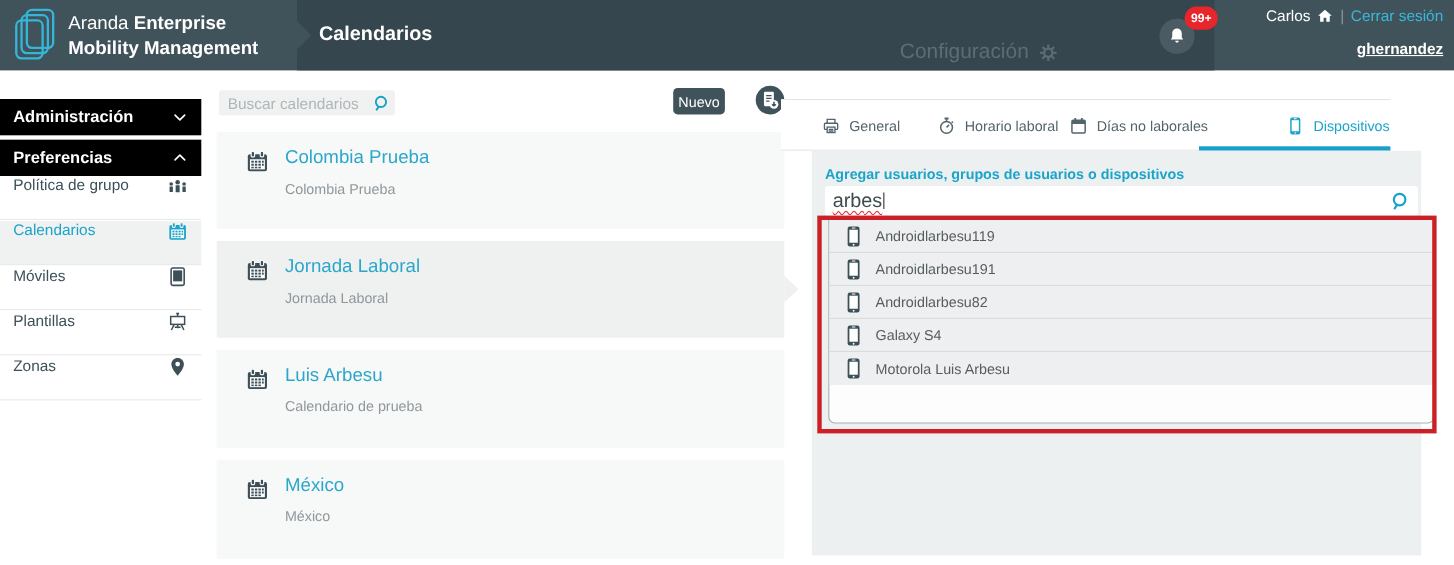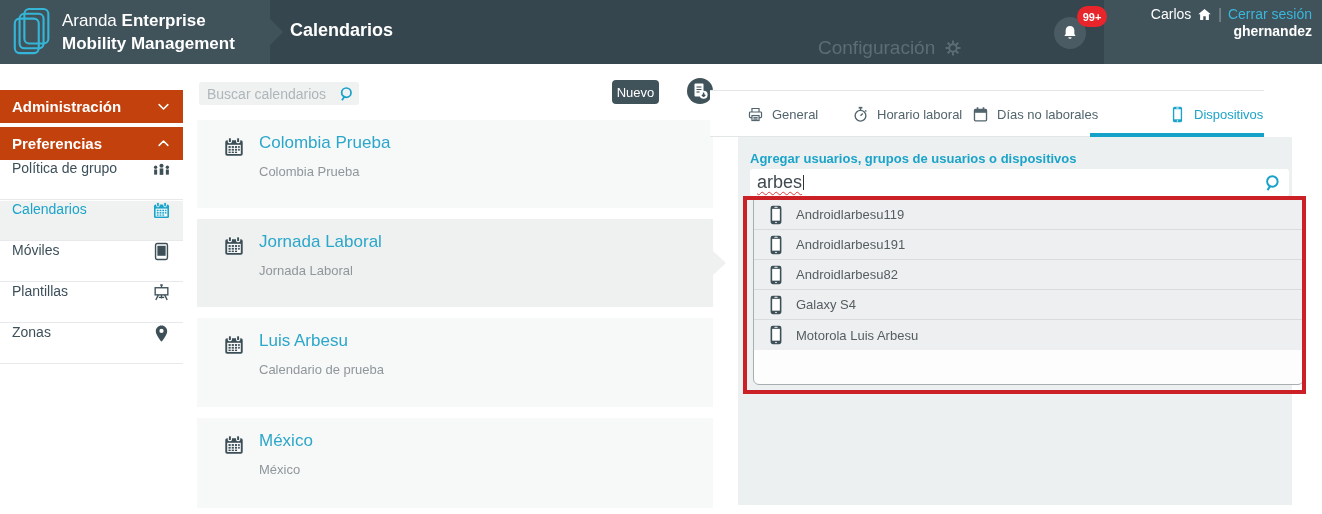--- a/index.html
+++ b/index.html
@@ -24,24 +24,24 @@
     background:#4a5b63; display:flex; align-items:center; justify-content:center; color:#fff; }
   .bell-wrap .ico { width:18px; height:18px; }
   .badge { position:absolute; left:807px; top:6px; min-width:30px; height:21px; border-radius:11px;
     background:#e7252b; color:#fff; font-size:11px; font-weight:700; display:flex; align-items:center;
     justify-content:center; padding:0 5px; }
   .usernav { position:absolute; right:10px; top:5px; text-align:right; color:#fff; font-size:14px; }
   .usernav .row1 { display:flex; align-items:center; justify-content:flex-end; gap:6px; height:18px; }
   .usernav .home { width:15px; height:15px; color:#fff; }
   .usernav .sep { color:#8a99a0; }
   .usernav .logout { color:#3ab7dc; cursor:pointer; }
-  .usernav .uname { margin-top:0; font-weight:700; }
+  .usernav .uname { margin-top:13px; font-weight:700;text-decoration:underline; }
 
   
-  .side-section { position:absolute; left:0; width:183px; height:33px; background:#c2410c; color:#fff;
+  .side-section { position:absolute; left:0; width:183px; height:33px; background:#000000; color:#fff;
     font-size:15px; font-weight:600; display:flex; align-items:center; padding:0 12px; cursor:pointer; }
   .side-section .chev { margin-left:auto; width:15px; height:15px; }
   .side-item { position:absolute; left:0; width:183px; height:40px; background:#fff; color:#3d5059;
     font-size:14px; display:flex; align-items:flex-start; padding:0 12px; border-bottom:1px solid #e7e9ea; cursor:pointer; }
   .side-item .ico { margin-left:auto; width:19px; height:19px; color:#3d4f57; }
   .side-item.active { background:#f0f1f1; color:#1ba4c9; }
   .side-item.active .ico { color:#1ba4c9; }
 
   
   .search-cal { position:absolute; left:199px; top:82px; width:160px; height:23px; background:#f0f1f1;

